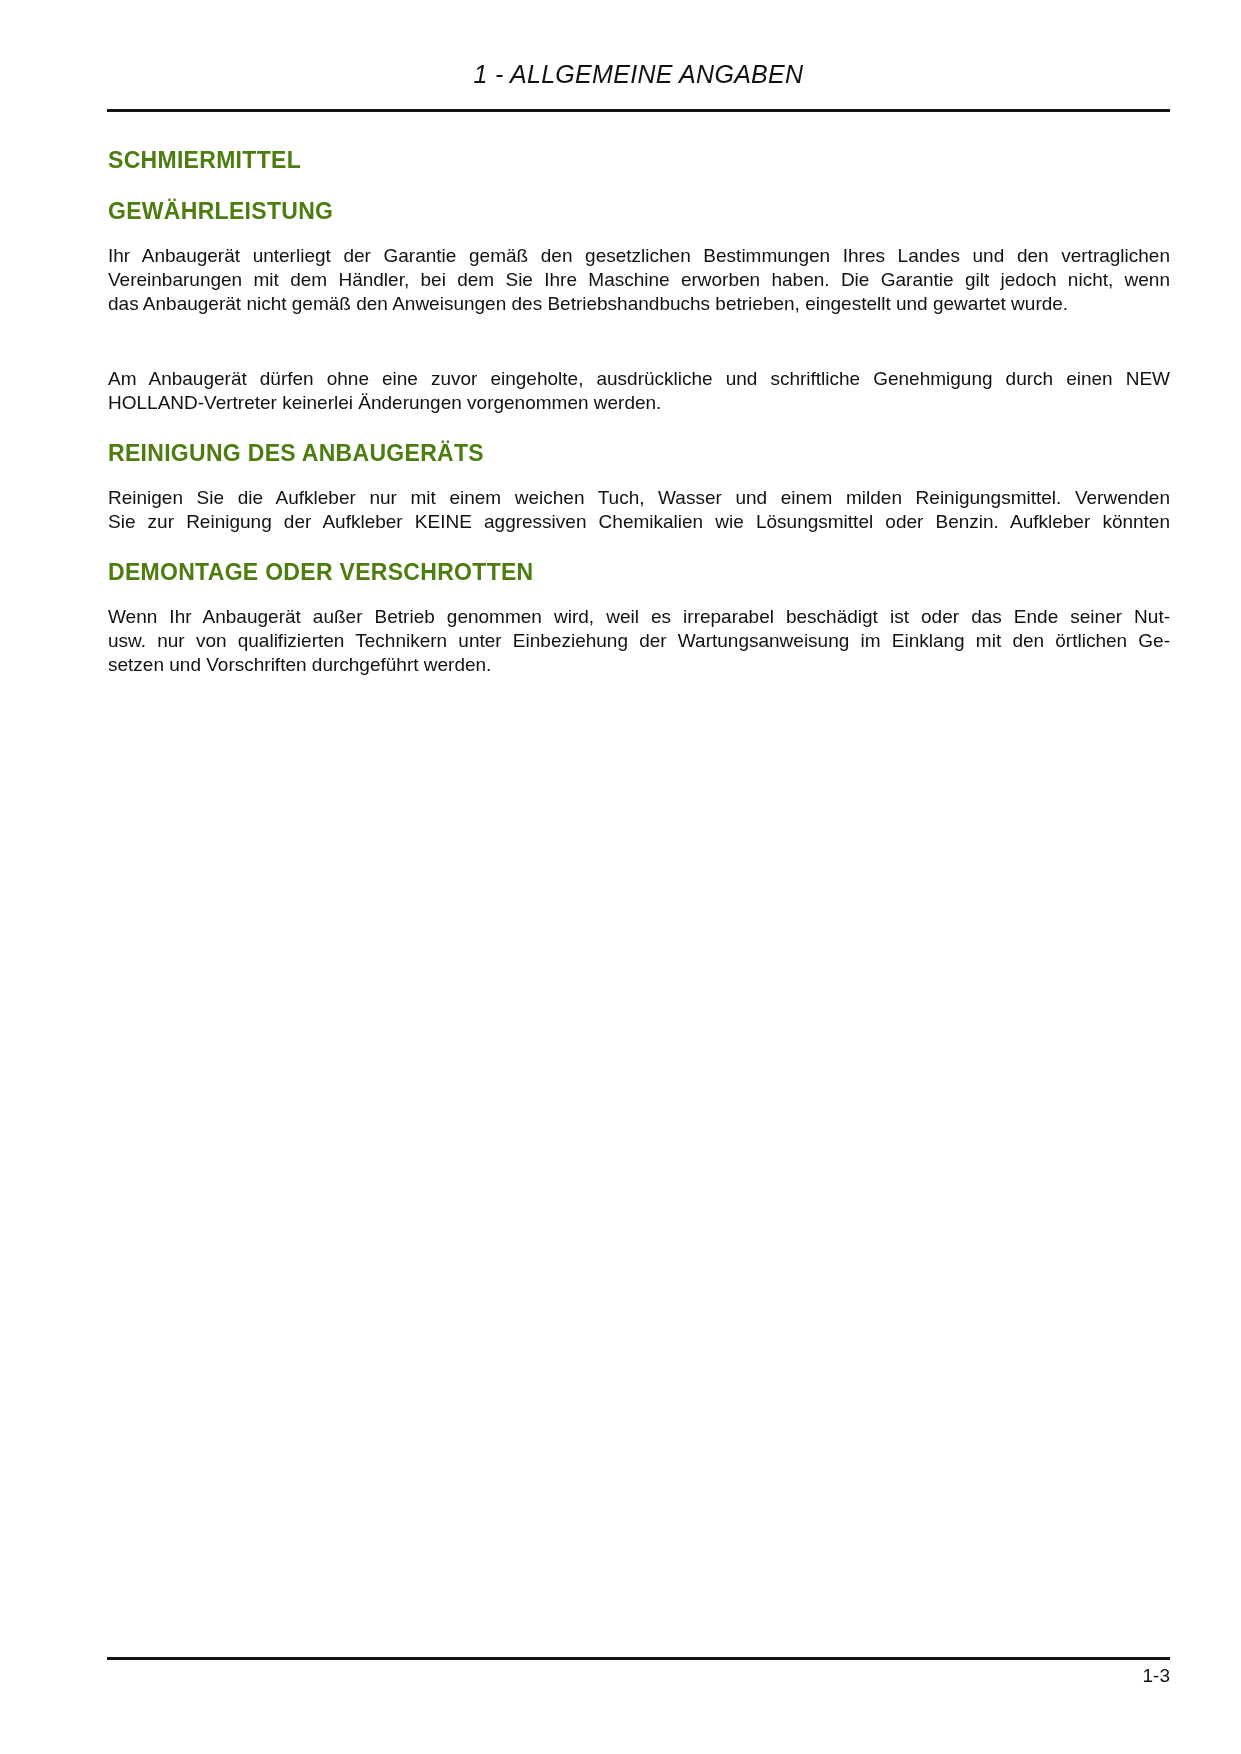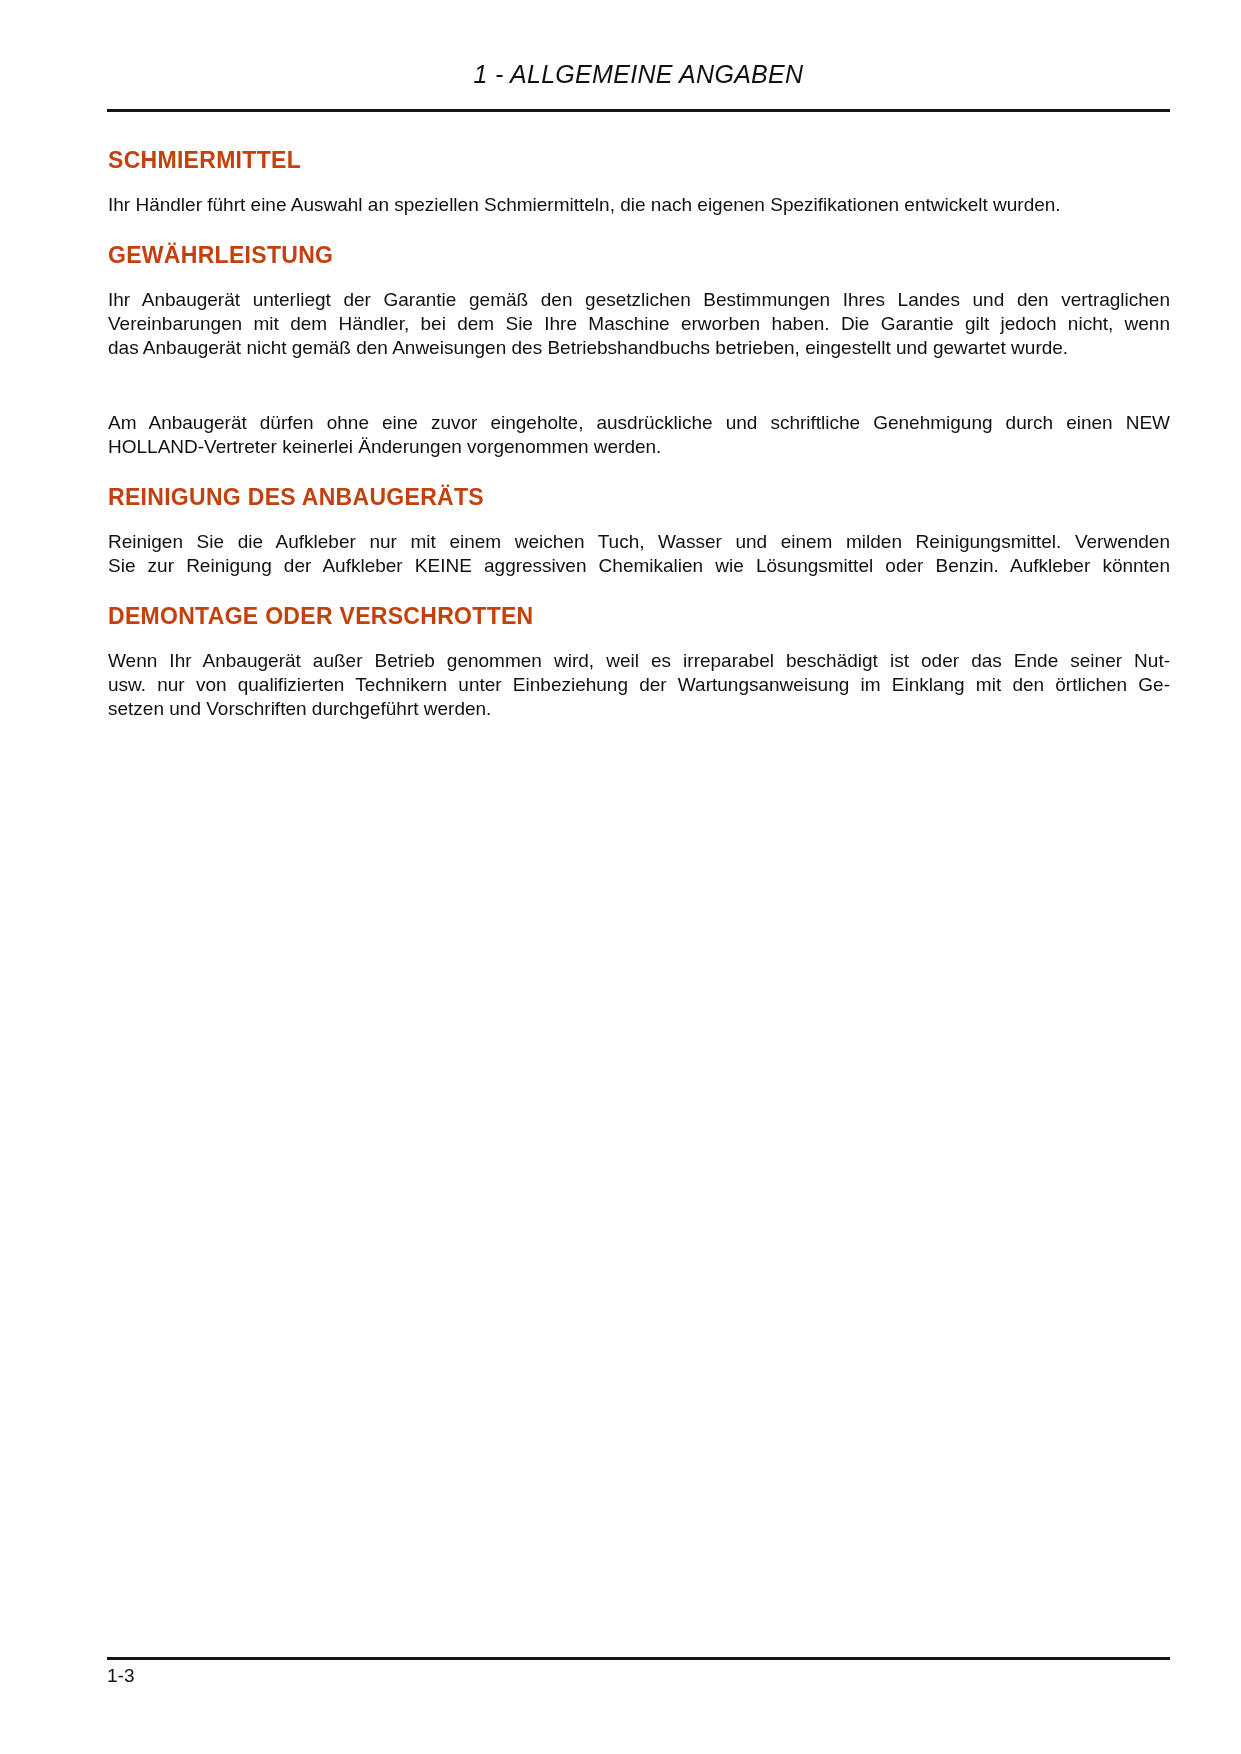--- a/index.html
+++ b/index.html
@@ -41,21 +41,21 @@
     top: 147px;
     left: 108px;
     width: 1062px;
   }
   .content h2 {
     font-size: 23px;
     font-weight: bold;
     line-height: 26px;
     letter-spacing: 0.3px;
     margin: 25px 0 20px 0;
-    color: #c2410c;
+    color: #4d7c0f;
   }
   .content h2:first-child { margin-top: 0; }
   .para {
     font-size: 19px;
     line-height: 24px;
     margin: 0;
   }
   .para + .para { margin-top: 24px; }
   .para.wide { margin-top: 51px; }
   .para .line {
@@ -63,38 +63,35 @@
     text-align-last: justify;
   }
   .para .line.last {
     text-align-last: left;
   }
   .page-number {
     position: absolute;
     top: 1664px;
     left: 107px;
     width: 1063px;
-    text-align: left;
+    text-align: right;
     font-size: 19px;
     line-height: 24px;
   }
 </style>
 </head>
 <body>
 
 <header>
   <div class="header-title">1 - ALLGEMEINE ANGABEN</div>
   <div class="rule rule-top"></div>
 </header>
 
 <main class="content" id="sections">
     <h2>SCHMIERMITTEL</h2>
-    <div class="para">
-      <div class="line last">Ihr Händler führt eine Auswahl an speziellen Schmiermitteln, die nach eigenen Spezifikationen entwickelt wurden.</div>
-    </div>
     <h2>GEWÄHRLEISTUNG</h2>
     <div class="para">
       <div class="line">Ihr Anbaugerät unterliegt der Garantie gemäß den gesetzlichen Bestimmungen Ihres Landes und den vertraglichen</div>
       <div class="line">Vereinbarungen mit dem Händler, bei dem Sie Ihre Maschine erworben haben. Die Garantie gilt jedoch nicht, wenn</div>
       <div class="line last">das Anbaugerät nicht gemäß den Anweisungen des Betriebshandbuchs betrieben, eingestellt und gewartet wurde.</div>
     </div>
     <div class="para wide">
       <div class="line">Am Anbaugerät dürfen ohne eine zuvor eingeholte, ausdrückliche und schriftliche Genehmigung durch einen NEW</div>
       <div class="line last">HOLLAND-Vertreter keinerlei Änderungen vorgenommen werden.</div>
     </div>

